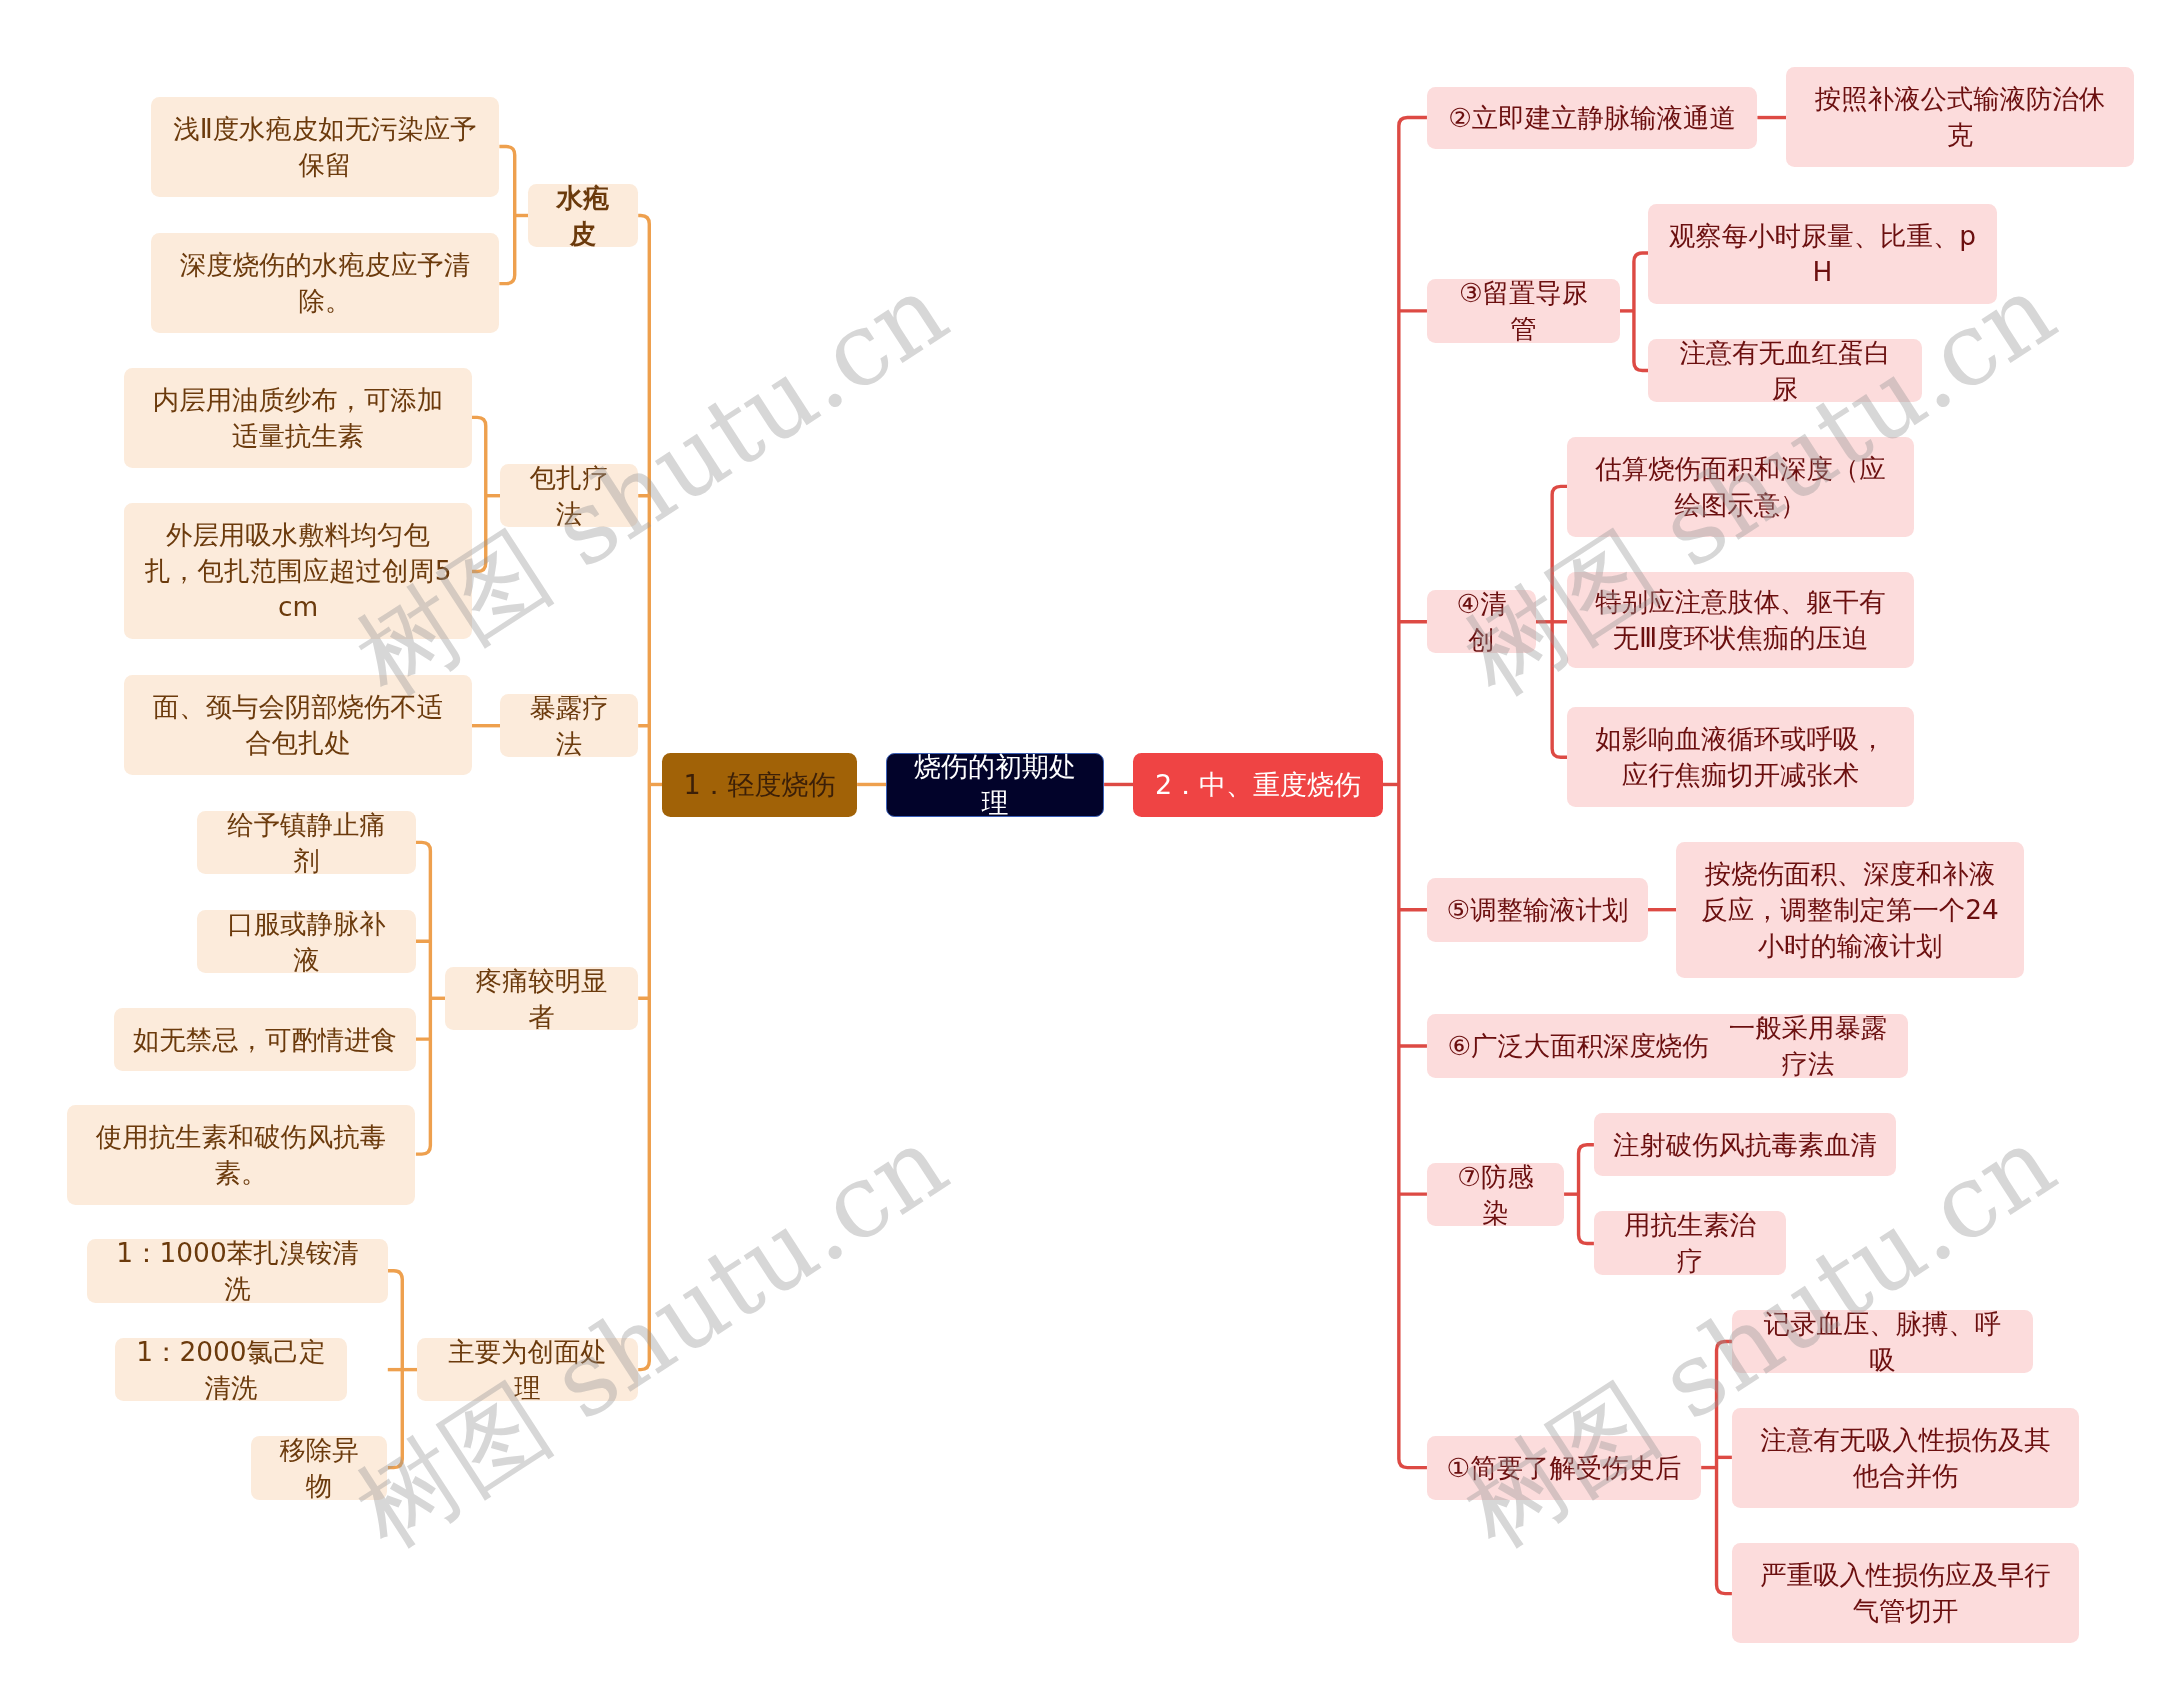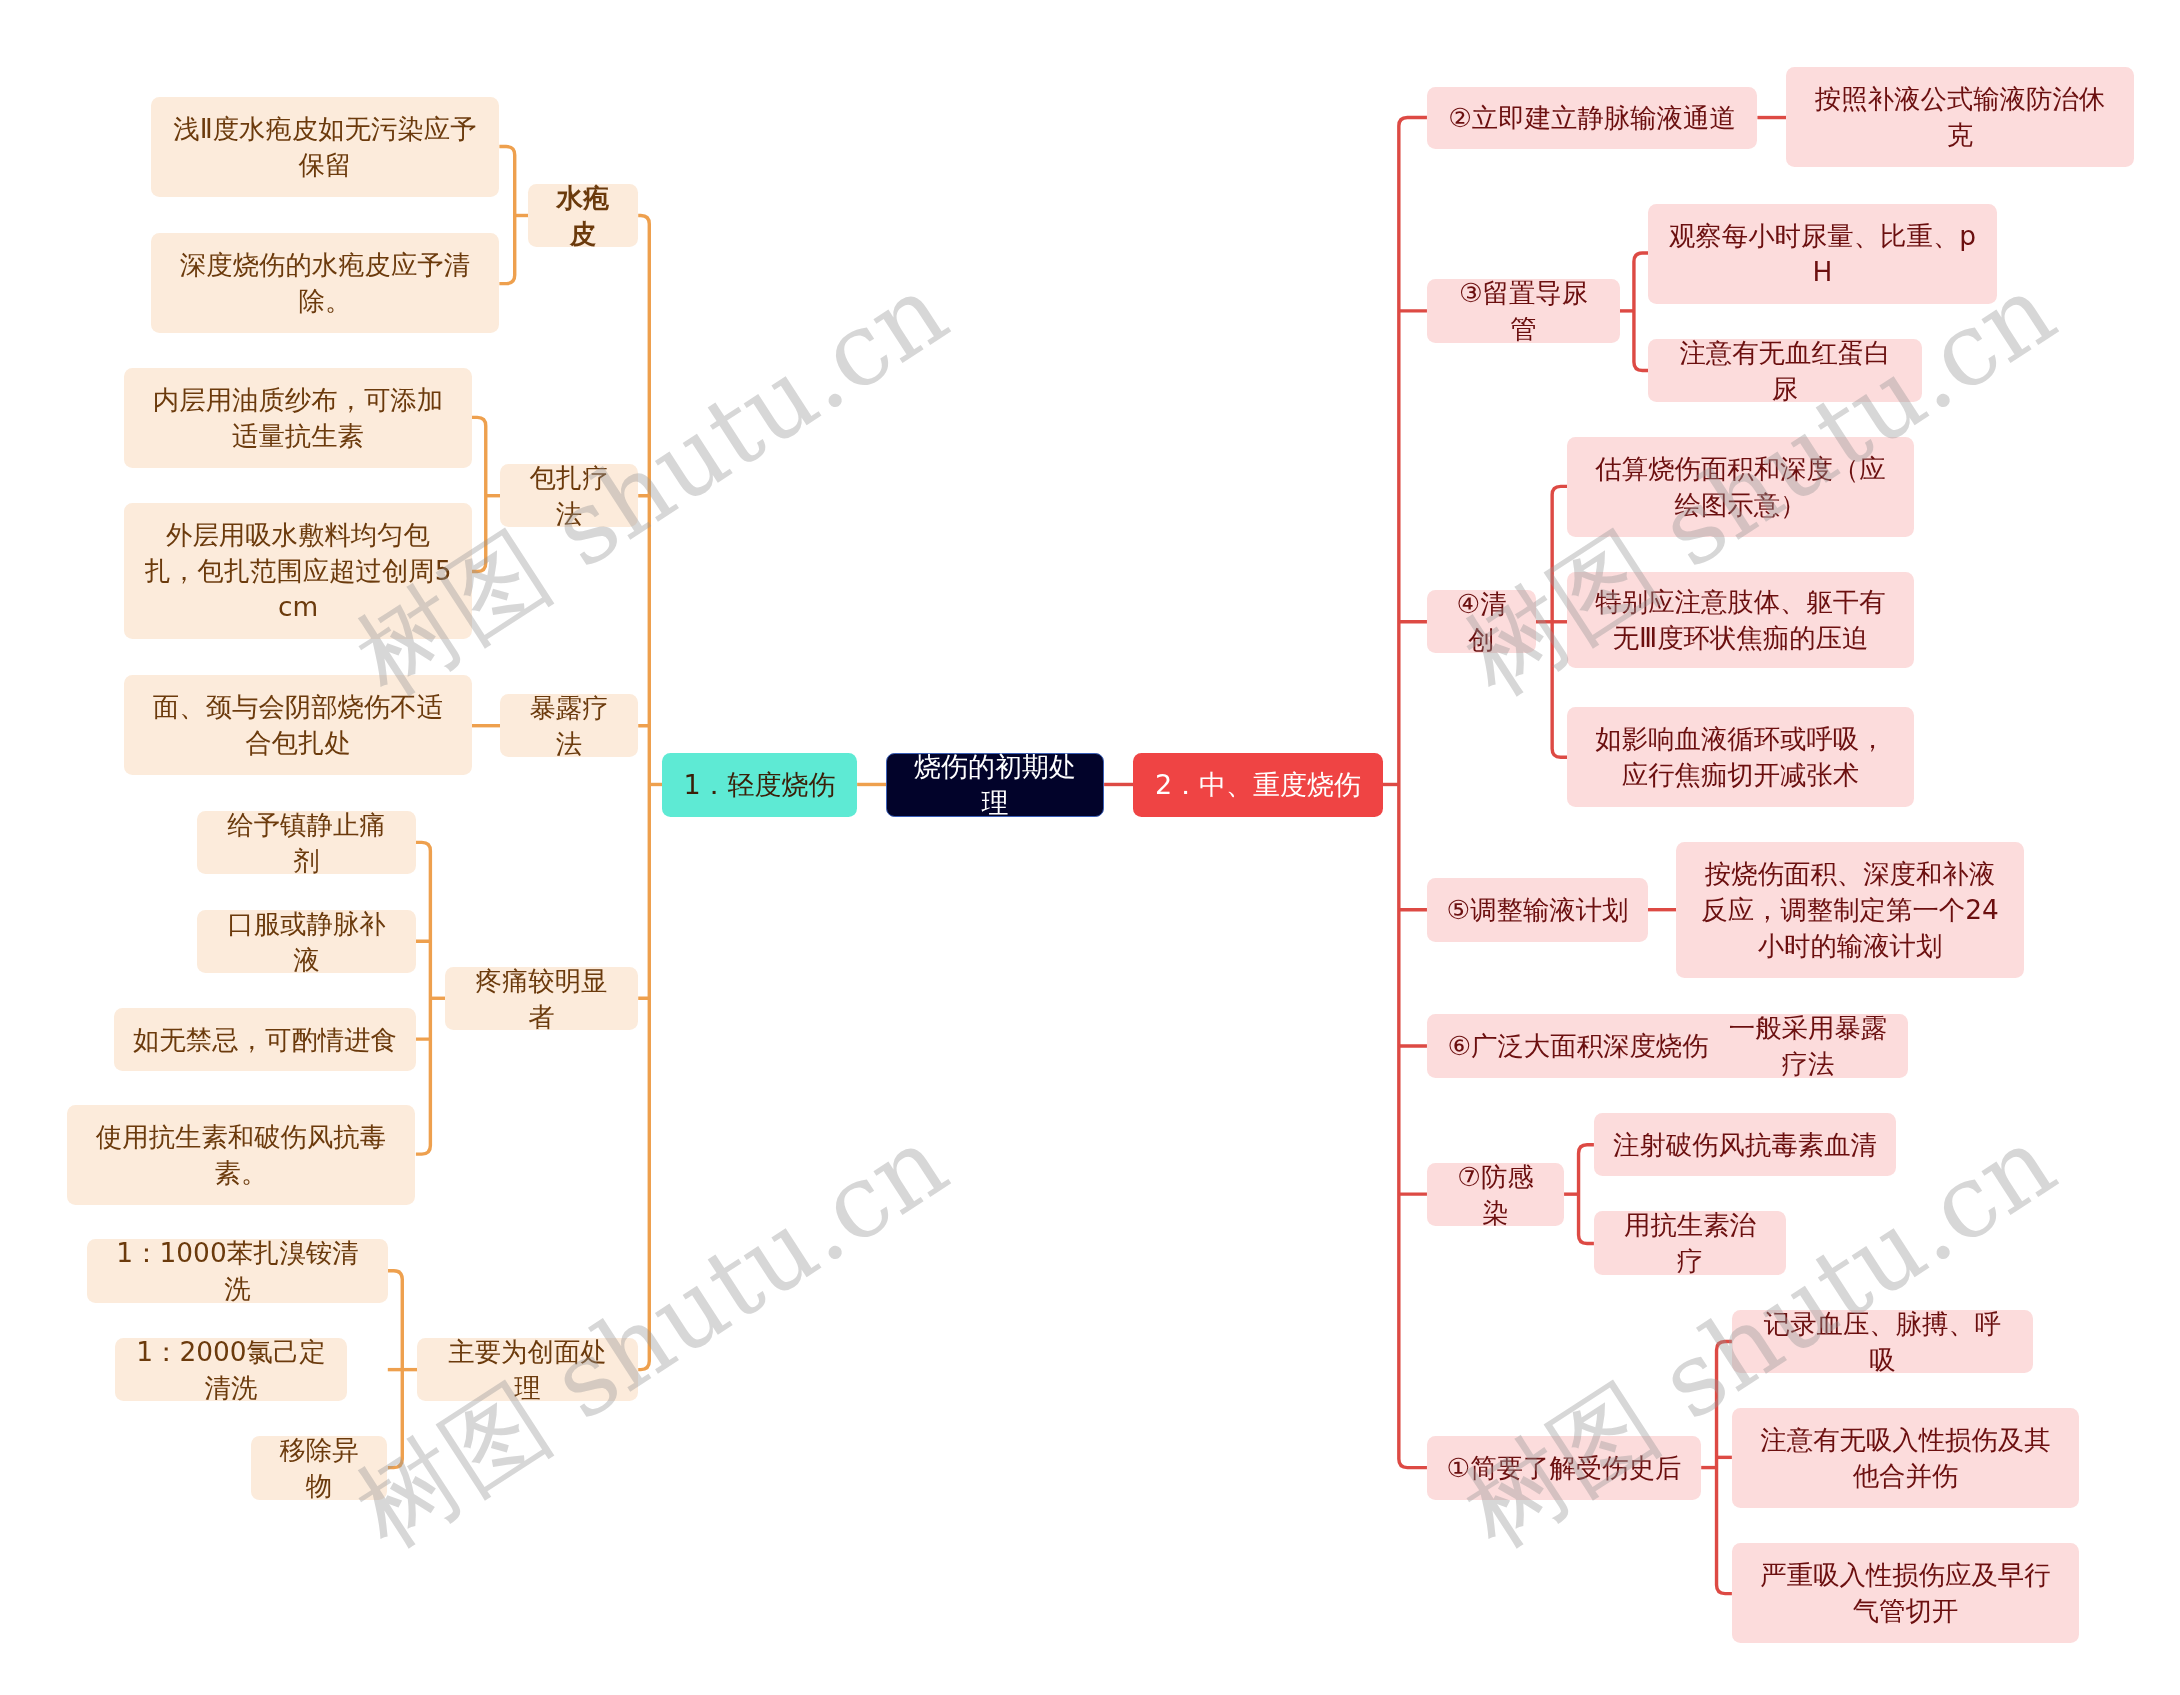--- a/index.html
+++ b/index.html
@@ -5,21 +5,21 @@
   html, body { margin:0; padding:0; }
   body { width:2181px; height:1695px; position:relative; background:#ffffff; overflow:hidden;
          font-family:"DejaVu Sans","Liberation Sans",sans-serif; }
   #canvas { position:absolute; left:0; top:0; width:2181px; height:1695px; }
   svg.links { position:absolute; left:0; top:0; width:2181px; height:1695px; pointer-events:none; }
   .node { position:absolute; box-sizing:border-box; display:flex; align-items:center; justify-content:center;
           text-align:center; border-radius:8.5px; font-size:26.4px; line-height:36px; padding:5.1px 19px;
           word-break:break-all; }
   .node span { display:block; }
   .root { background:#02032a; color:#ffffff; border:1.7px solid #3a5fb8; font-size:27px; }
-  .b-left { background:#5eead4; color:#3b1f08; font-size:27px; }
+  .b-left { background:#a16207; color:#3b1f08; font-size:27px; }
   .b-right { background:#ef4444; color:#ffffff; font-size:27px; }
   .l-node { background:#fcebdb; color:#6b3a0c; }
   .r-node { background:#fcdcdc; color:#6b0f0f; }
   .watermark { position:absolute; font-family:"DejaVu Serif","Liberation Serif",serif; font-size:101px;
                color:rgba(150,150,150,0.38); transform:rotate(-33deg); transform-origin:left top;
                white-space:nowrap; pointer-events:none; }
 </style>
 </head>
 <body>
 

